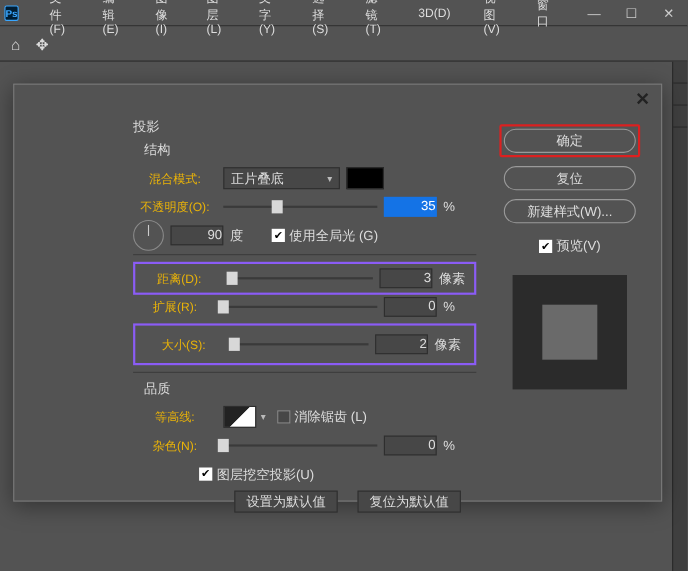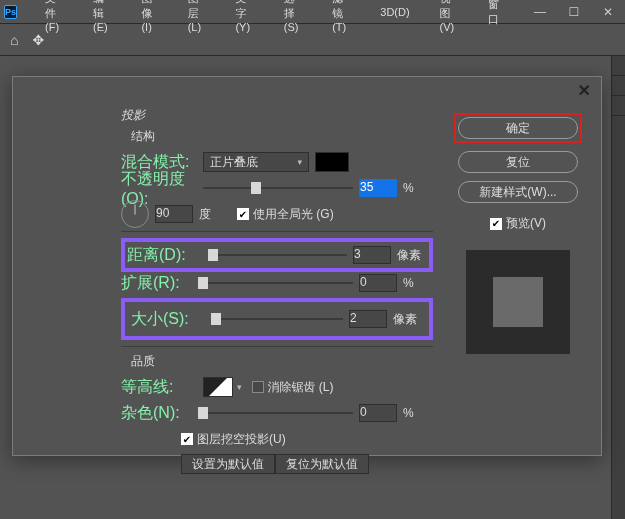--- a/index.html
+++ b/index.html
@@ -31,41 +31,41 @@
 .side-buttons { position: absolute; right: 18px; top: 10px; width: 130px; display: flex; flex-direction: column; gap: 8px; align-items: center; }
 .pill-btn { width: 120px; height: 22px; border: 1px solid #9a9a9a; border-radius: 11px; background: transparent; color: #ddd; font-size: 12px; display: flex; align-items: center; justify-content: center; cursor: pointer; }
 .red-box { border: 2px solid #dc2020; padding: 2px; border-radius: 2px; }
 .preview-ck { display: flex; align-items: center; gap: 4px; color: #ddd; font-size: 12px; margin-top: 4px; }
 .ck { width: 12px; height: 12px; background: #fff; display: inline-flex; align-items: center; justify-content: center; font-size: 10px; color: #000; }
 .preview-box { margin-top: 10px; width: 104px; height: 104px; background: #2b2b2b; display: flex; align-items: center; justify-content: center; }
 .preview-inner { width: 50px; height: 50px; background: #6a6a6a; }
 
 
 .form-area { position: absolute; left: 108px; top: 4px; width: 312px; color: #ddd; font-size: 12px; }
-.section-title { font-size: 12px; color: #ddd; margin-bottom: 4px; font-style: italic; }
+.section-title { font-size: 12px; color: #ddd; margin-bottom: 4px; }
 .group-label { font-size: 12px; color: #ddd; margin: 4px 0 6px 10px; }
 .row { display: flex; align-items: center; height: 22px; margin-bottom: 4px; position: relative; }
-.label { width: 82px; text-align: left; padding-right: 6px; font-size: 16px; color: #86efac; }
+.label { width: 82px; text-align: center; padding-right: 6px; font-size: 11px; color: #eab308; }
 .select { flex: 0 0 106px; height: 20px; background: #474747; border: 1px solid #2e2e2e; display: flex; align-items: center; padding: 0 6px; justify-content: space-between; font-size: 12px; }
 .select .arrow { font-size: 9px; color: #bbb; }
 .color-swatch { width: 34px; height: 20px; background: #000; margin-left: 6px; border: 1px solid #2e2e2e; }
 .slider-track { flex: 1; height: 2px; background: #3a3a3a; position: relative; margin-right: 6px; }
 .slider-thumb { position: absolute; top: -5px; width: 10px; height: 12px; background: #d8d8d8; transform: translateX(-50%); }
-.num-input { width: 38px; height: 18px; background: #474747; border: 1px solid #2e2e2e; color: #ddd; font-size: 12px; text-align: left; }
+.num-input { width: 48px; height: 18px; background: #474747; border: 1px solid #2e2e2e; color: #ddd; font-size: 12px; text-align: right; }
 .num-input.hl { background: #1473e6; border-color: #1473e6; color: #fff; }
 .unit { margin-left: 6px; width: 30px; font-size: 12px; }
 .angle-row .angle-dial { width: 28px; height: 28px; border: 1px solid #8a8a8a; border-radius: 50%; position: relative; margin-right: 6px; }
 .angle-dial .needle { position: absolute; left: 50%; top: 50%; width: 10px; height: 1px; background: #ccc; transform-origin: left center; transform: rotate(-90deg); }
 .sep { border: none; border-top: 1px solid #3c3c3c; margin: 6px 0; }
-.red-row { border: 4px solid #8b5cf6; padding: 2px; }
+.red-row { border: 2px solid #8b5cf6; padding: 2px; }
 .contour-swatch { width: 30px; height: 20px; background: linear-gradient(135deg,#222 49%,#fff 51%); border: 1px solid #2e2e2e; margin-right: 4px; }
 .contour-arrow { font-size: 9px; color: #bbb; margin-right: 10px; }
 .ck-empty { width: 12px; height: 12px; border: 1px solid #888; background: #474747; display: inline-block; margin-right: 4px; }
 .btn-rect { padding: 2px 10px; height: 20px; background: #474747; border: 1px solid #2e2e2e; color: #ddd; font-size: 12px; display: inline-flex; align-items: center; cursor: pointer; }
-.bottom-btns { display: flex; margin-left: 60px; margin-top: 4px; }
+.bottom-btns { display: flex; gap: 18px; margin-left: 92px; margin-top: 4px; }
 </style>
 </head>
 <body>
 
 <div class="menubar">
   <div class="ps-icon">Ps</div>
   <div class="menu-item">文件(F)</div>
   <div class="menu-item">编辑(E)</div>
   <div class="menu-item">图像(I)</div>
   <div class="menu-item">图层(L)</div>

